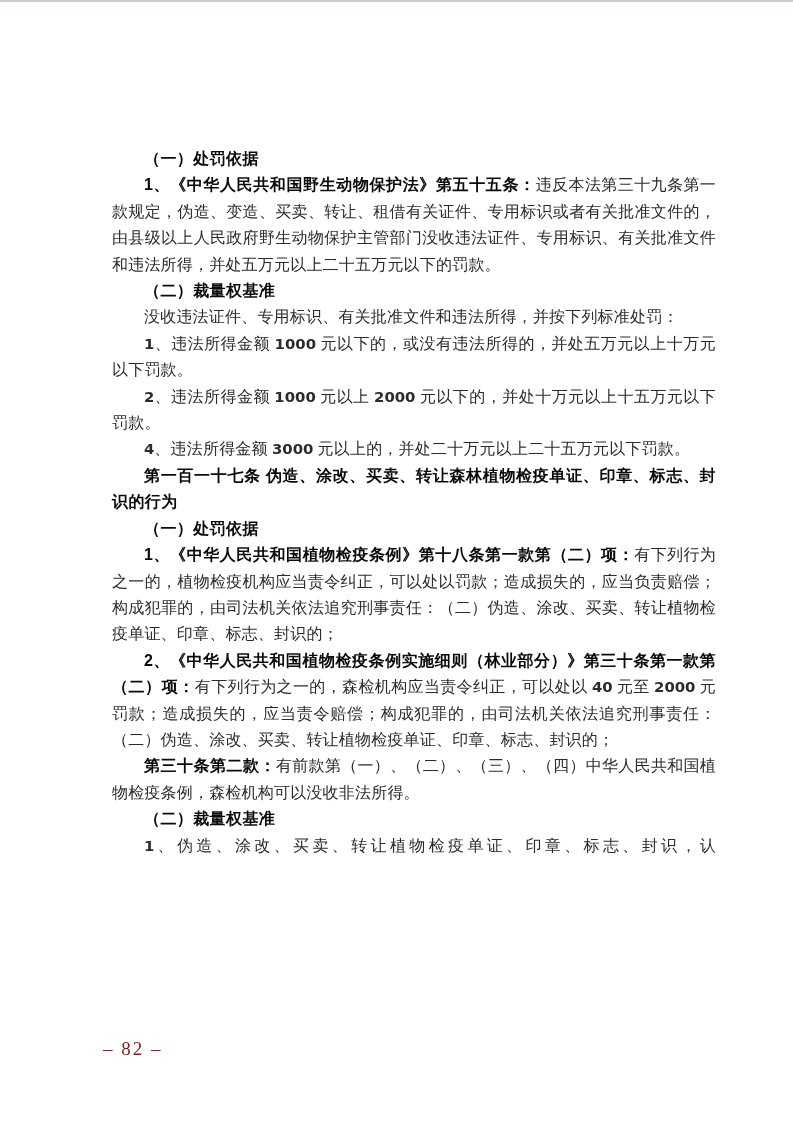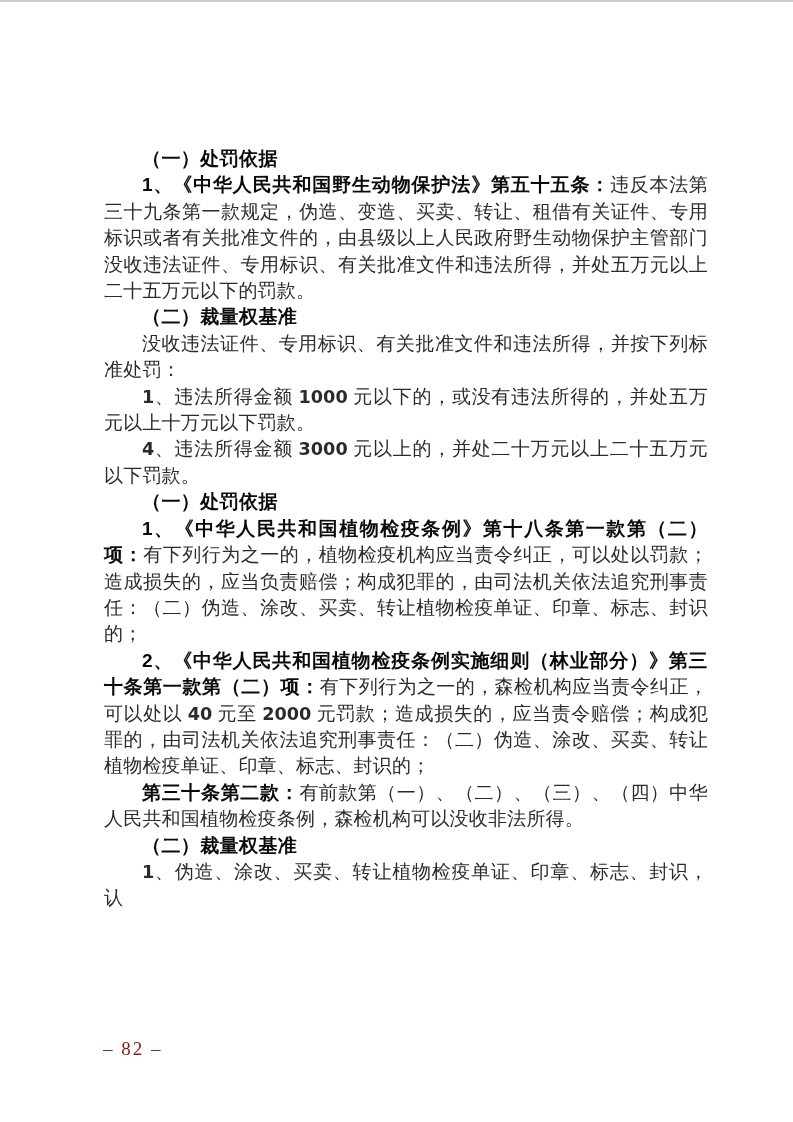--- a/index.html
+++ b/index.html
@@ -12,24 +12,24 @@
     width: 793px;
     height: 1122px;
     background: #ffffff;
     border-top: 2px solid #c9cdd0;
     box-sizing: border-box;
     font-family: "Liberation Serif", "DejaVu Serif", serif;
     overflow: hidden;
   }
   .content {
     position: absolute;
-    left: 104px;
+    left: 112px;
     top: 144px;
     width: 604px;
-    font-size: 19px;
+    font-size: 16px;
     line-height: 26.4px;
     color: #2b2b2b;
     text-align: justify;
     letter-spacing: 0.2px;
   }
   .content p {
     margin: 0;
     padding: 0;
     text-indent: 2em;
   }
@@ -70,24 +70,26 @@
     <p class="h">（一）处罚依据</p>
 
     <p><b class="lead">1、《中华人民共和国野生动物保护法》第五十五条：</b><span>违反本法第三十九条第一款规定，伪造、变造、买卖、转让、租借有关证件、专用标识或者有关批准文件的，由县级以上人民政府野生动物保护主管部门没收违法证件、专用标识、有关批准文件和违法所得，并处五万元以上二十五万元以下的罚款。</span></p>
 
     <p class="h">（二）裁量权基准</p>
 
     <p>没收违法证件、专用标识、有关批准文件和违法所得，并按下列标准处罚：</p>
 
     <p><span class="num">1</span>、违法所得金额 <span class="num">1000</span> 元以下的，或没有违法所得的，并处五万元以上十万元以下罚款。</p>
 
+    <p><span class="num">2</span>、违法所得金额 <span class="num">1000</span> 元以上 <span class="num">2000</span> 元以下的，并处十万元以上十五万元以下罚款。</p>
 
 
     <p><span class="num">4</span>、违法所得金额 <span class="num">3000</span> 元以上的，并处二十万元以上二十五万元以下罚款。</p>
 
+    <p class="h">第一百一十七条 伪造、涂改、买卖、转让森林植物检疫单证、印章、标志、封识的行为</p>
 
     <p class="h">（一）处罚依据</p>
 
     <p><b class="lead">1、《中华人民共和国植物检疫条例》第十八条第一款第（二）项：</b><span>有下列行为之一的，植物检疫机构应当责令纠正，可以处以罚款；造成损失的，应当负责赔偿；构成犯罪的，由司法机关依法追究刑事责任：（二）伪造、涂改、买卖、转让植物检疫单证、印章、标志、封识的；</span></p>
 
     <p><b class="lead">2、《中华人民共和国植物检疫条例实施细则（林业部分）》第三十条第一款第（二）项：</b><span>有下列行为之一的，森检机构应当责令纠正，可以处以 <span class="num">40</span> 元至 <span class="num">2000</span> 元罚款；造成损失的，应当责令赔偿；构成犯罪的，由司法机关依法追究刑事责任：（二）伪造、涂改、买卖、转让植物检疫单证、印章、标志、封识的；</span></p>
 
     <p><b class="lead">第三十条第二款：</b><span>有前款第（一）、（二）、（三）、（四）中华人民共和国植物检疫条例，森检机构可以没收非法所得。</span></p>
 
     <p class="h">（二）裁量权基准</p>

